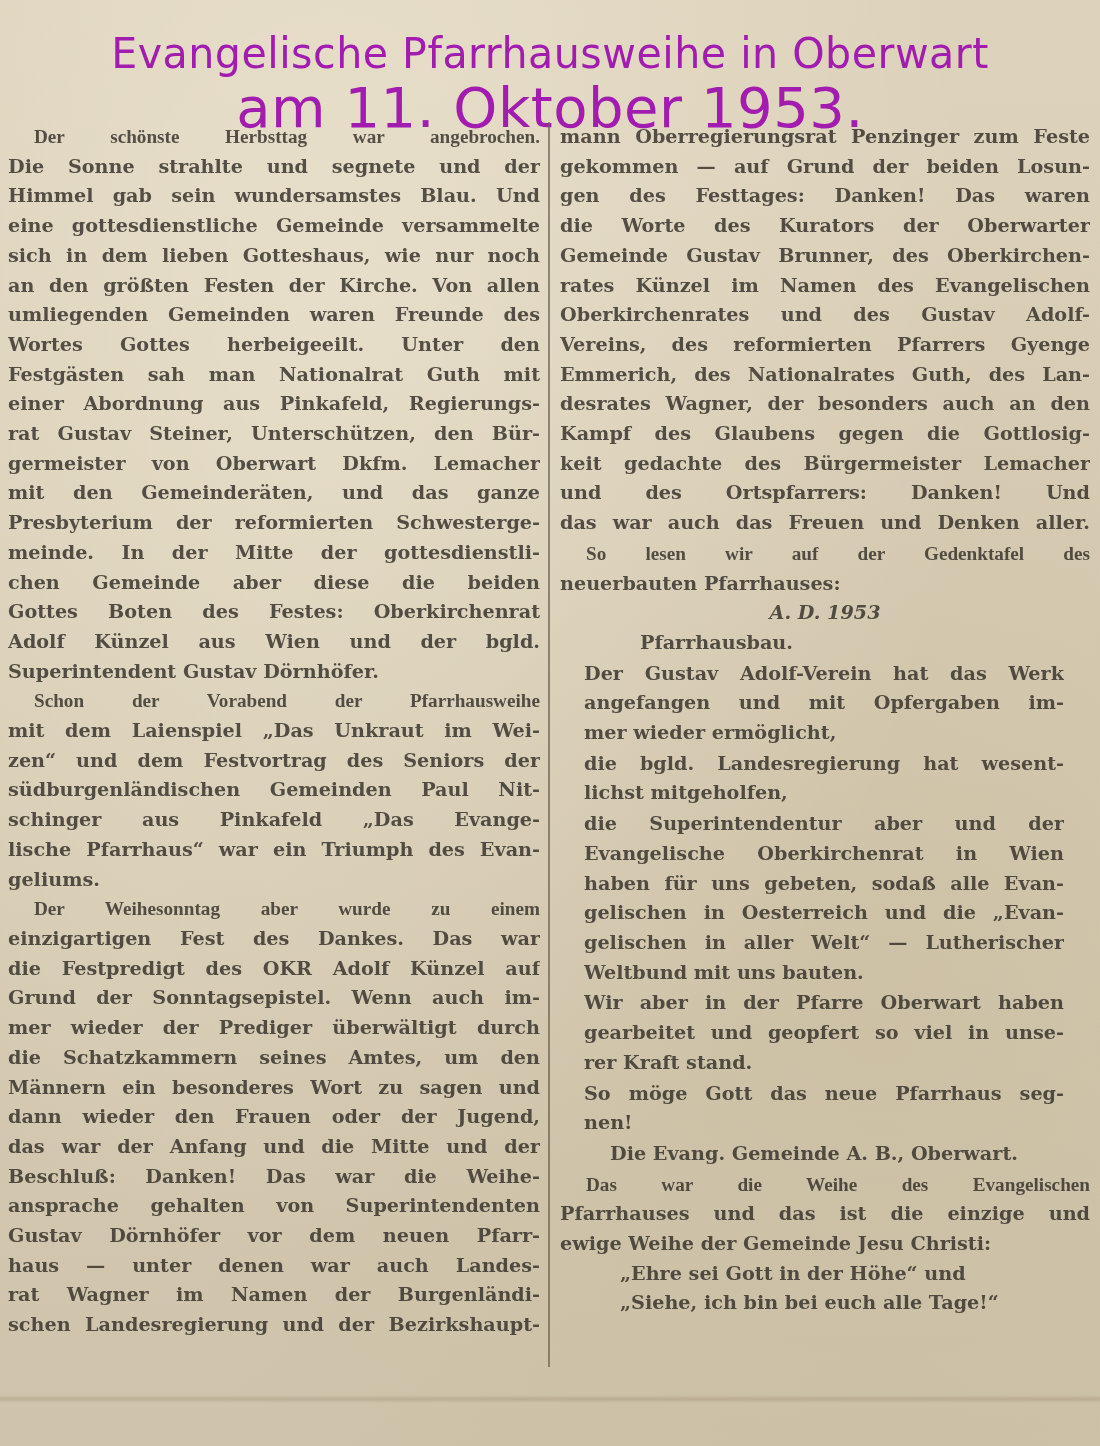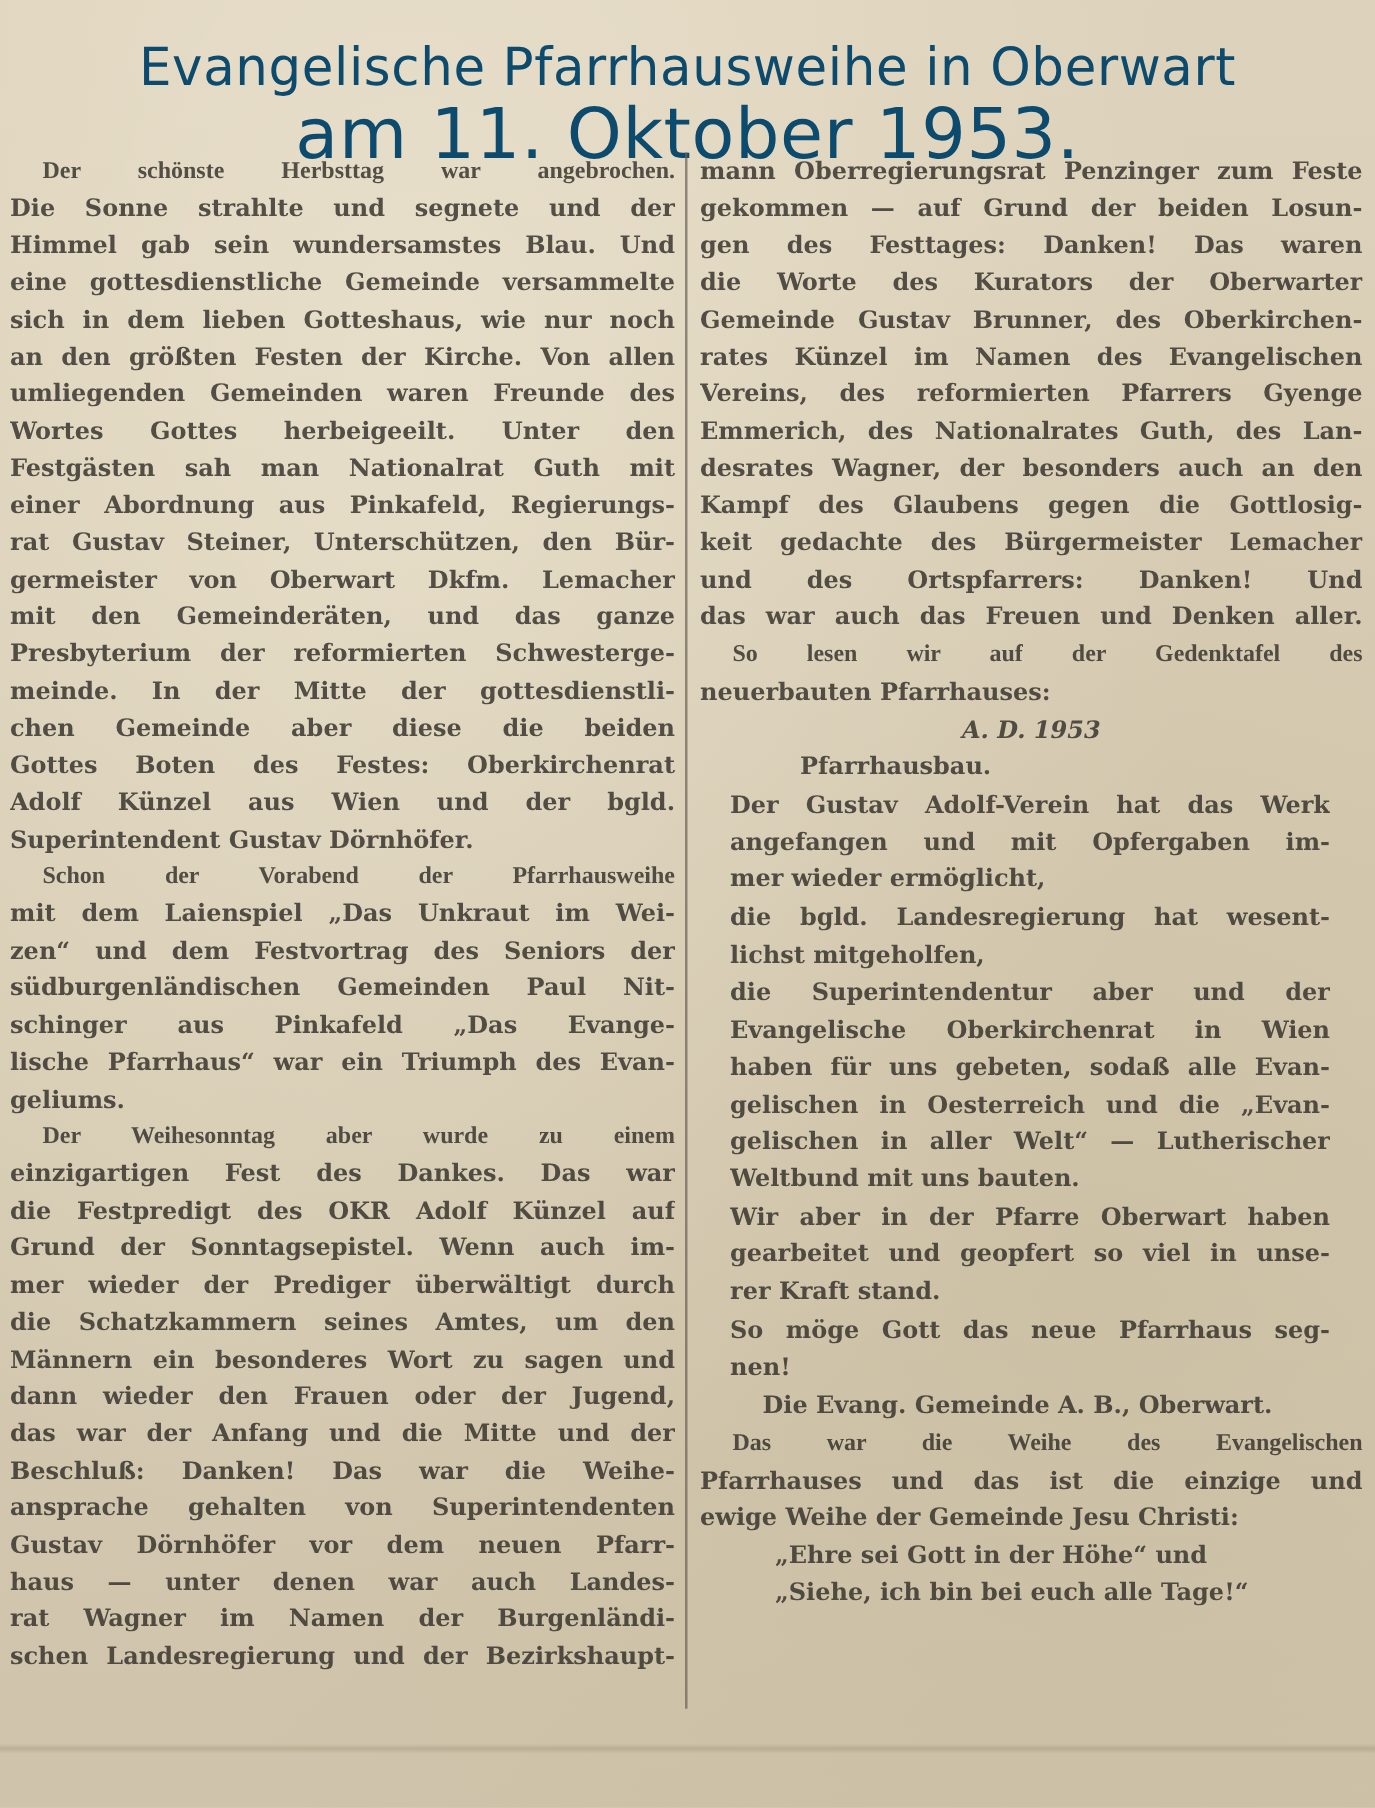--- a/index.html
+++ b/index.html
@@ -11,21 +11,21 @@
       radial-gradient(ellipse at 80% 70%, rgba(190,175,145,0.35), rgba(0,0,0,0) 60%),
       linear-gradient(180deg, #ddd2bb 0%, #d6cbb2 60%, #cfc4ab 100%);
     color: #2e2a24;
     position: relative;
   }
   .headline {
     position: absolute; left: 0; top: 8px; width: 1100px;
     text-align: center;
     font-family: "DejaVu Sans", sans-serif;
     font-weight: normal;
-    color: #0c4a6e;
+    color: #a21caf;
     letter-spacing: 0.5px;
   }
   .headline .l1 { display: block; font-size: 42px; line-height: 50px; transform: scaleX(0.98); }
   .headline .l2 { display: block; font-size: 56px; line-height: 50px; margin-top: 4px; }
   .col {
     position: absolute; top: 122px;
     font-family: "DejaVu Serif", serif;
     font-size: 19.2px; line-height: 29.7px;
     color: #34302a;
     text-align: justify;
@@ -103,20 +103,21 @@
   <span class="line">schen Landesregierung und der Bezirkshaupt-</span>
 </div>
 
 <div class="col col-right">
   <span class="line">mann Oberregierungsrat Penzinger zum Feste</span>
   <span class="line">gekommen — auf Grund der beiden Losun-</span>
   <span class="line">gen des Festtages: Danken! Das waren</span>
   <span class="line">die Worte des Kurators der Oberwarter</span>
   <span class="line">Gemeinde Gustav Brunner, des Oberkirchen-</span>
   <span class="line">rates Künzel im Namen des Evangelischen</span>
+  <span class="line">Oberkirchenrates und des Gustav Adolf-</span>
   <span class="line">Vereins, des reformierten Pfarrers Gyenge</span>
   <span class="line">Emmerich, des Nationalrates Guth, des Lan-</span>
   <span class="line">desrates Wagner, der besonders auch an den</span>
   <span class="line">Kampf des Glaubens gegen die Gottlosig-</span>
   <span class="line">keit gedachte des Bürgermeister Lemacher</span>
   <span class="line">und des Ortspfarrers: Danken! Und</span>
   <span class="line">das war auch das Freuen und Denken aller.</span>
   <span class="line indent block-gap">So lesen wir auf der Gedenktafel des</span>
   <span class="line last">neuerbauten Pfarrhauses:</span>
 

